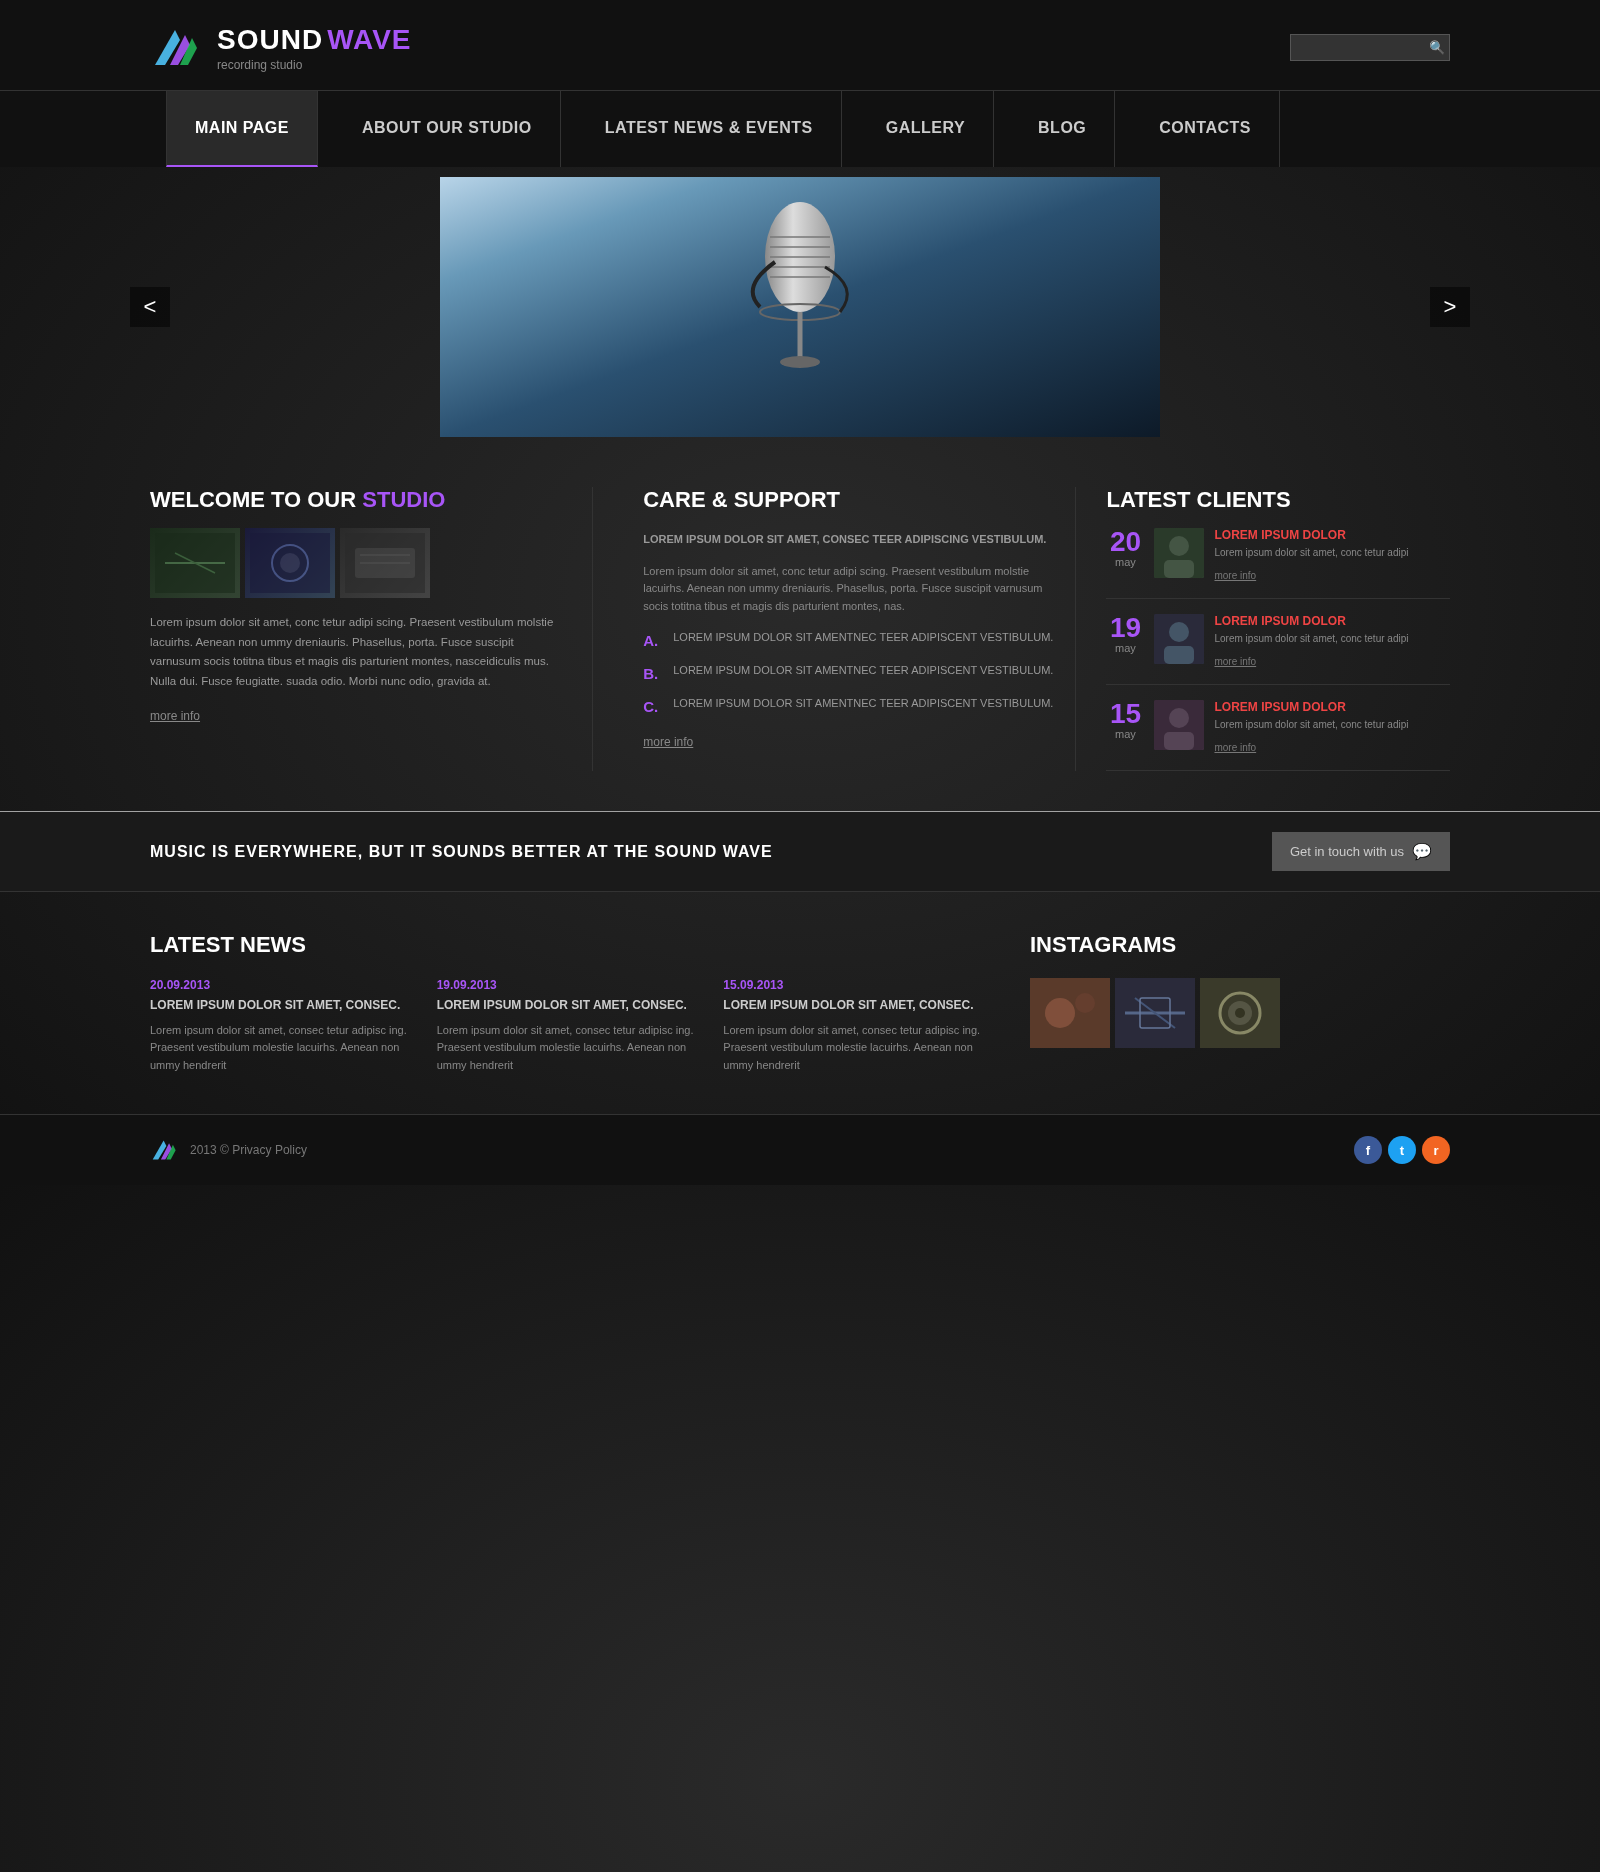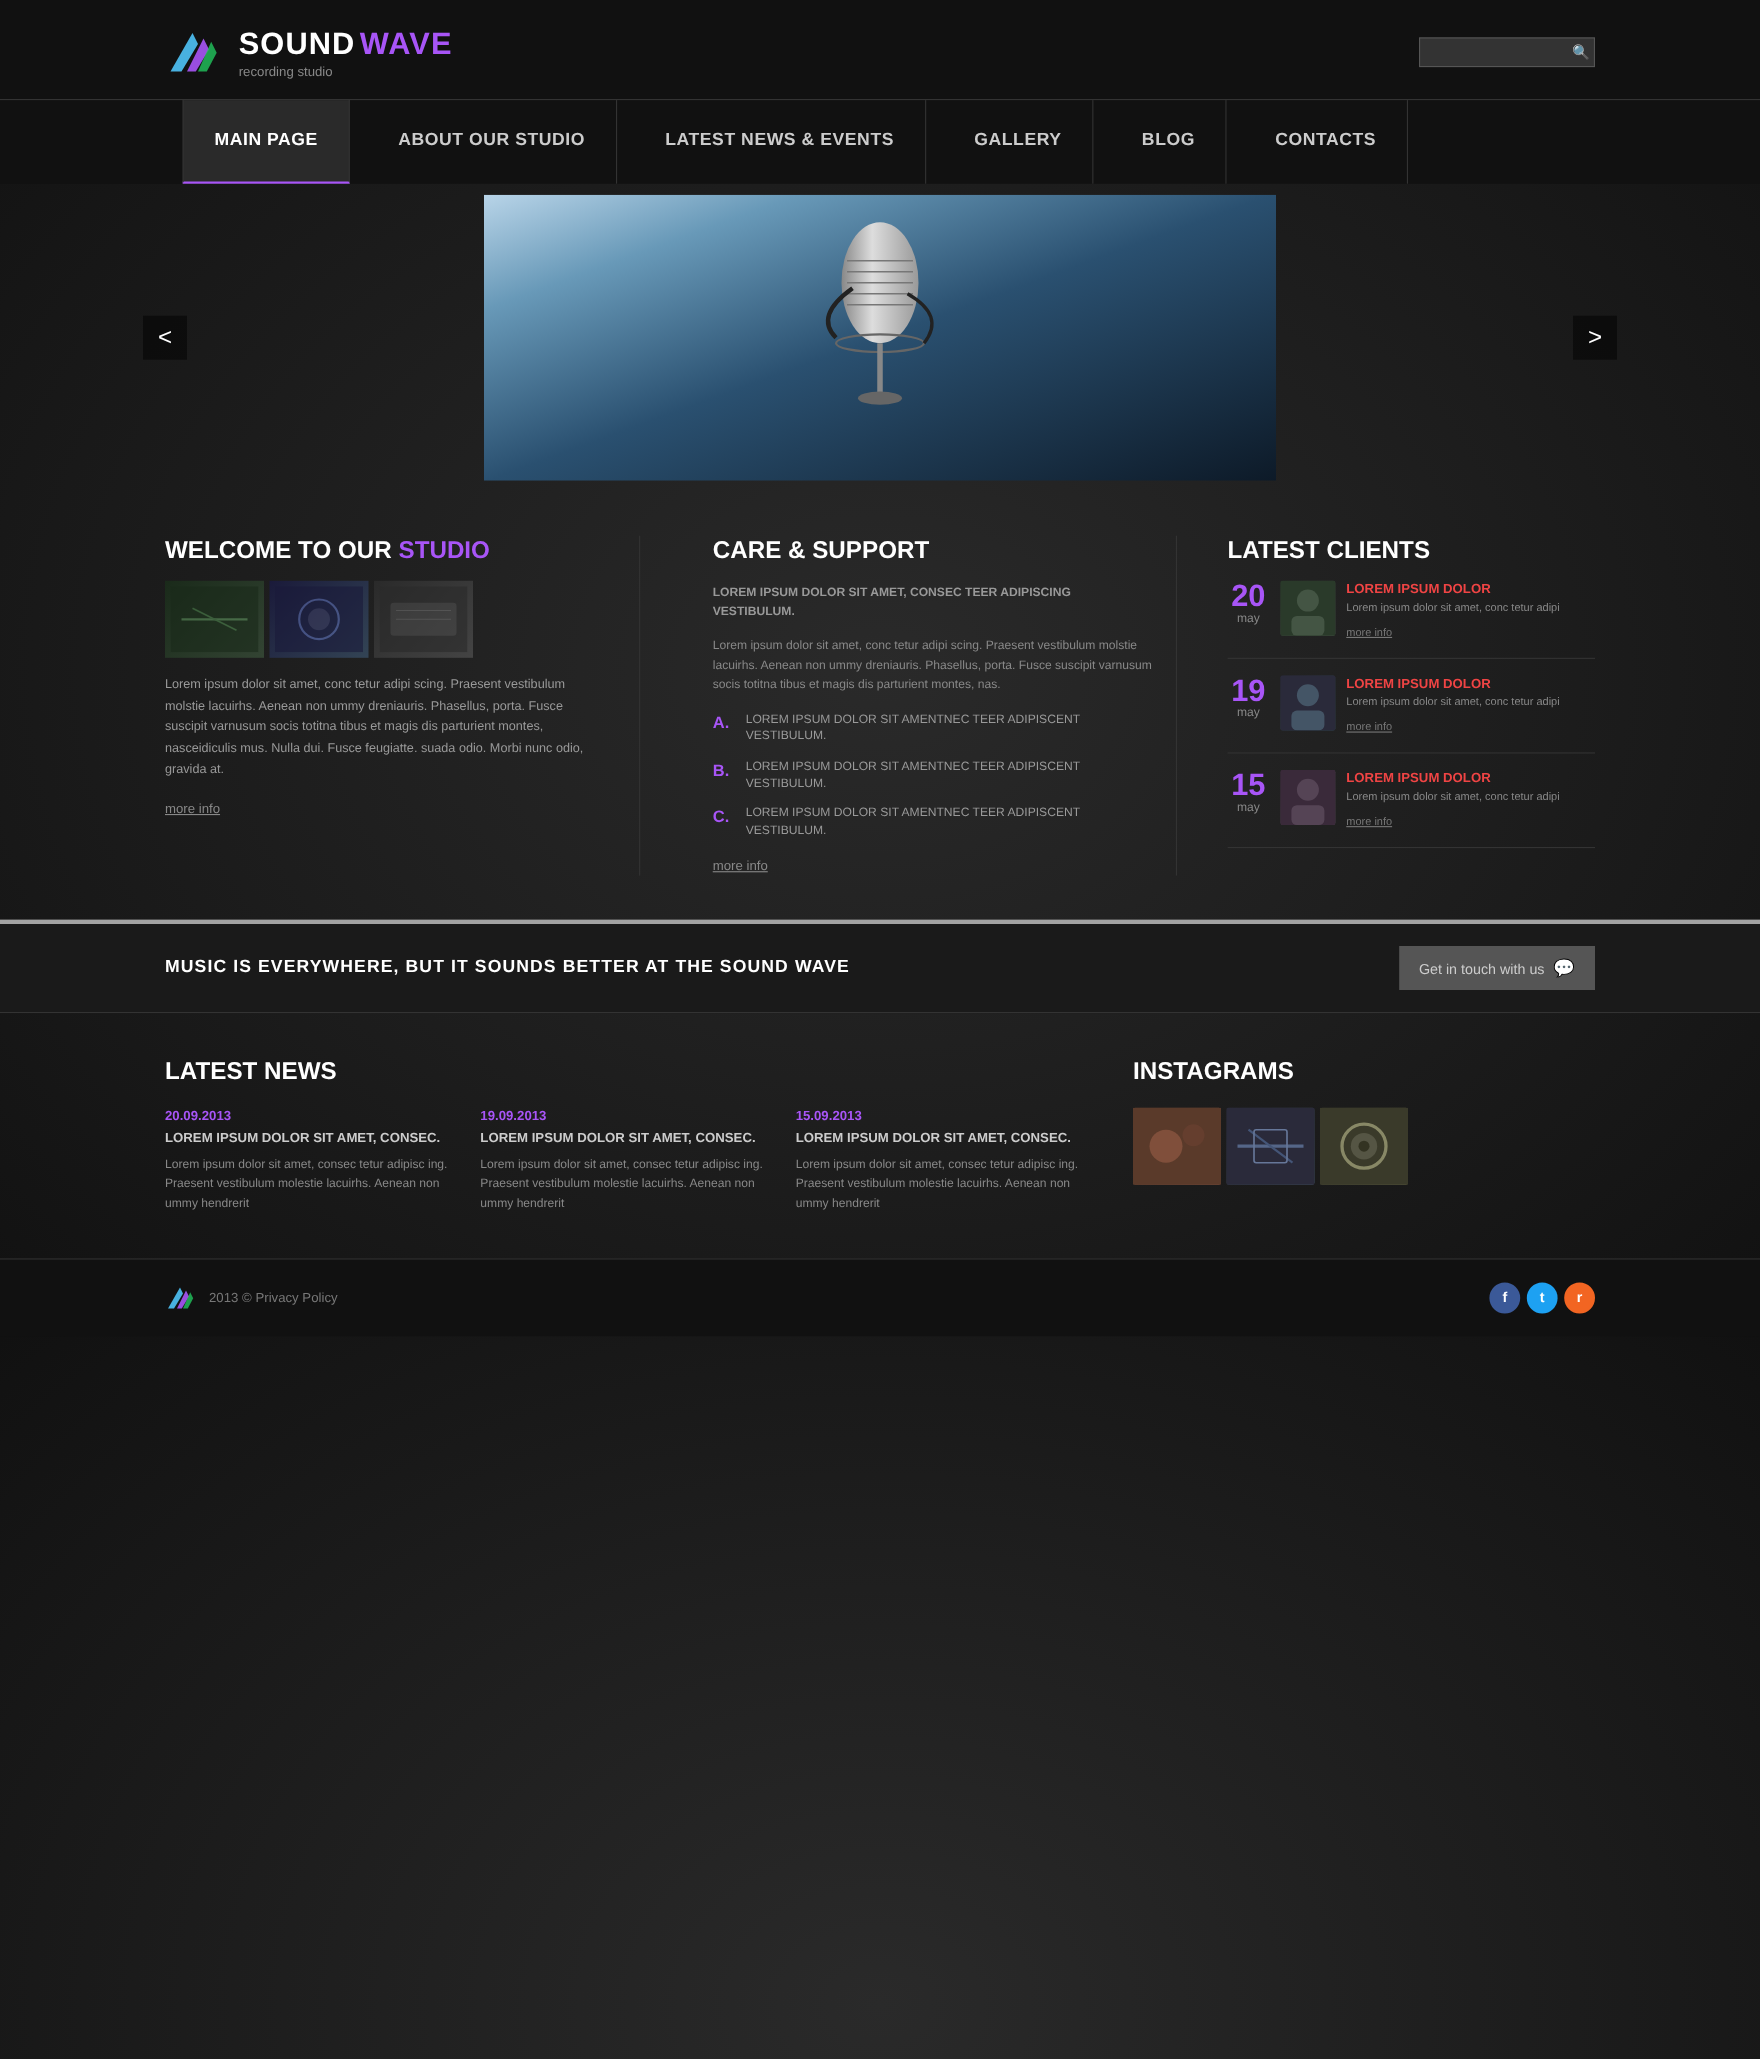--- a/index.html
+++ b/index.html
@@ -107,21 +107,21 @@
       cursor: pointer;
       z-index: 10;
     }
     .hero-arrow-left { left: 130px; }
     .hero-arrow-right { right: 130px; }
 
     
     .main-content {
       display: flex;
       padding: 40px 150px;
-      gap: 46px;
+      gap: 30px;
     }
 
     
     .welcome-section {
       flex: 1.2;
       border-right: 1px solid #333;
       padding-right: 30px;
     }
     .section-title {
       font-size: 22px;
@@ -259,21 +259,21 @@
       cursor: pointer;
       text-decoration: underline;
     }
 
     
     .music-banner {
       display: flex;
       align-items: center;
       justify-content: space-between;
       padding: 20px 150px;
-      border-top: 4px solid #a3a3a3;
+      border-top: 1px solid #a3a3a3;
       border-bottom: 1px solid #333;
       background: #1a1a1a;
       margin: 0;
     }
     .banner-text {
       font-size: 16px;
       font-weight: bold;
       color: #fff;
       text-transform: uppercase;
       letter-spacing: 1px;

